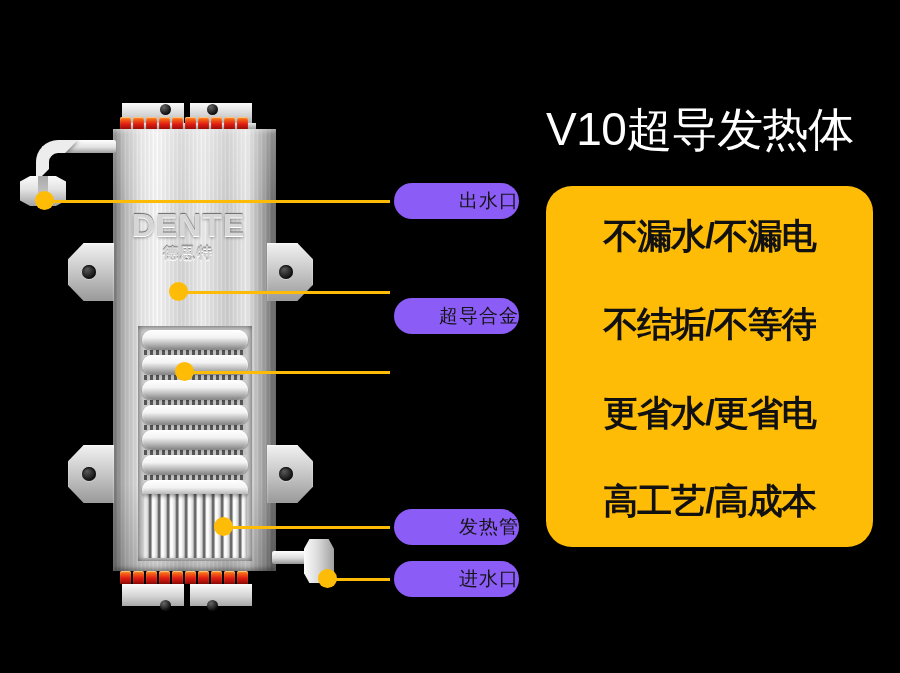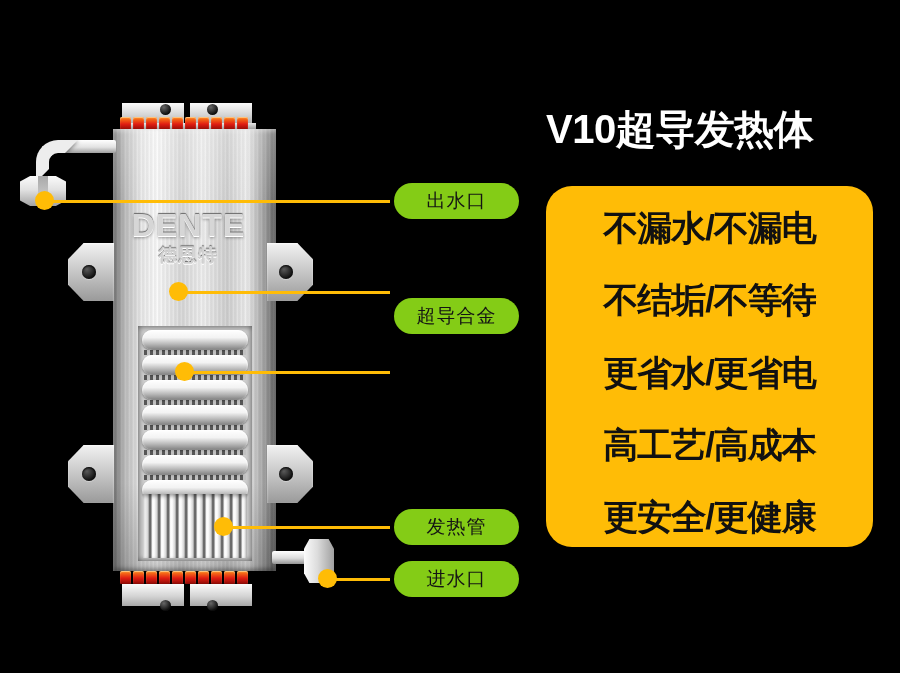--- a/index.html
+++ b/index.html
@@ -13,22 +13,22 @@
     width:900px;height:673px;
     background:#000;
     overflow:hidden;
   }
 
   
   #title{
     position:absolute;
     left:546px; top:103px;
     width:330px;
-    font-size:40px;
-    font-weight:bold;
+    font-size:46px;
+    font-weight:normal;
     color:#ffffff;
     letter-spacing:-0.5px;
     line-height:52px;
     white-space:nowrap;
   }
 
   
   #feature-panel{
     position:absolute;
     left:546px; top:186px;
@@ -245,45 +245,46 @@
     pointer-events:none;
   }
   .brand-en{
     font-size:32px;font-weight:bold;
     letter-spacing:1px;
     color:#d6d6d6;
     text-shadow:0 1px 0 #ffffff, 0 -1px 1px #6a6a6a, 0 2px 3px rgba(0,0,0,.35);
     line-height:34px;
   }
   .brand-cn{
-    font-size:18px;font-weight:bold;
+    font-size:15px;font-weight:bold;
     letter-spacing:2px;
     color:#d0d0d0;
     text-shadow:0 1px 0 #ffffff, 0 -1px 1px #6a6a6a;
     line-height:26px;
+    font-family:Liberation Mono, monospace;
   }
 
   
   .callout-line{
     position:absolute;
     height:3px;
     background:var(--accent,#ffbc06);
   }
   .callout-dot{
     position:absolute;
     width:19px;height:19px;border-radius:50%;
     background:var(--accent,#ffbc06);
   }
   .callout-pill{
     position:absolute;
     height:36px;
     width:125px;
-    background:#84cc16;
+    background:#8b5cf6;
     border-radius:18px;
-    display:flex;align-items:center;justify-content:center;
+    display:flex;align-items:center;justify-content:flex-end;
     font-size:19px;
     color:#141414;
     letter-spacing:1px;
     box-shadow:0 1px 3px rgba(0,0,0,.5);
   }
 </style>
 </head>
 <body>
 
 <div id="stage">
@@ -399,16 +400,15 @@
     <span>进水口</span>
   </div>
 
   <div id="title">V10超导发热体</div>
 
   <div id="feature-panel">
     <div class="feature-line">不漏水/不漏电</div>
     <div class="feature-line">不结垢/不等待</div>
     <div class="feature-line">更省水/更省电</div>
     <div class="feature-line">高工艺/高成本</div>
-    <div class="feature-line">更安全/更健康</div>
   </div>
 
 </div>
 
 </body></html>

